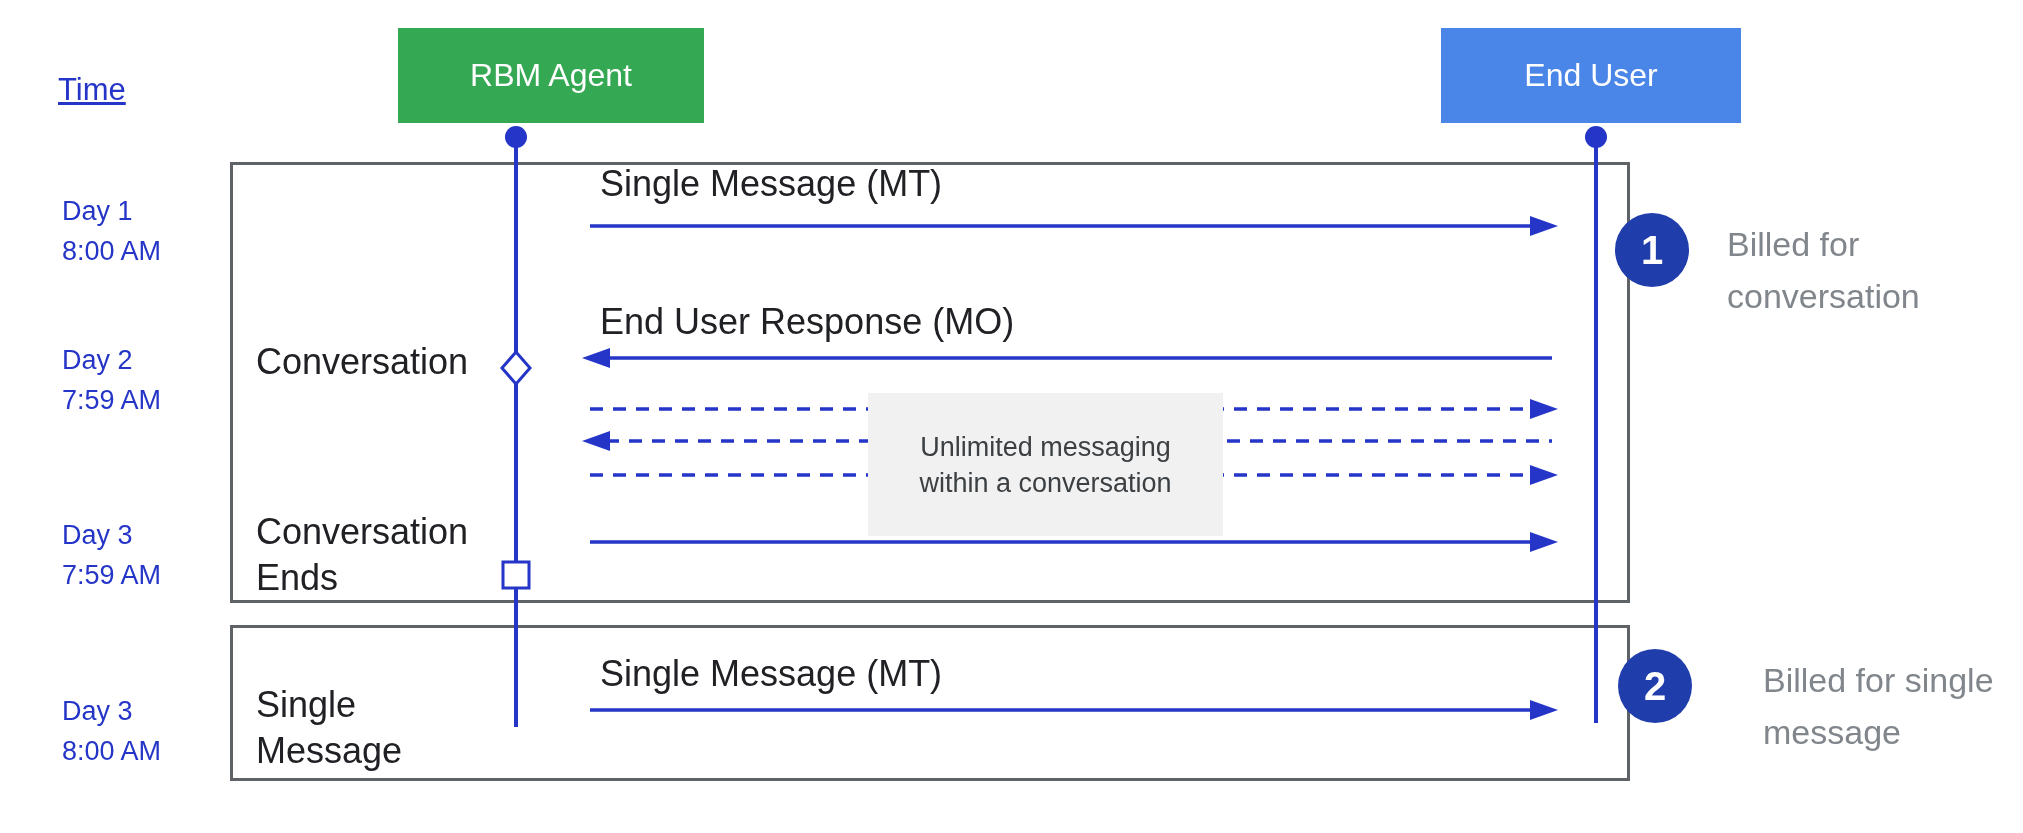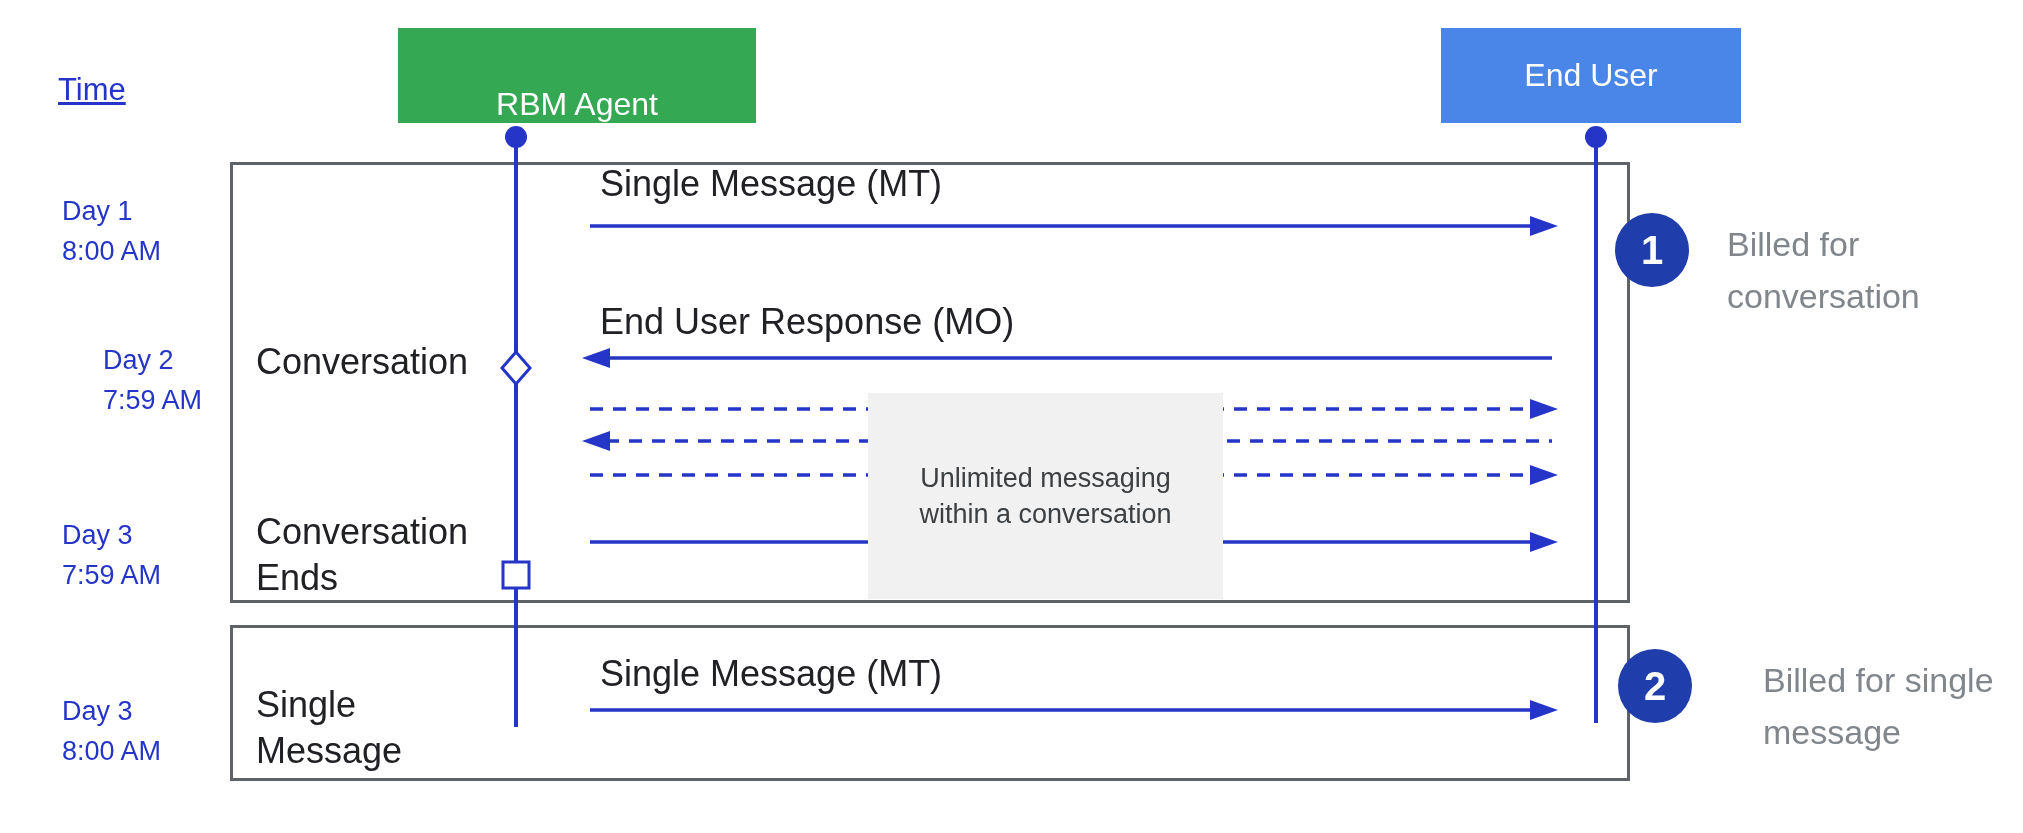--- a/index.html
+++ b/index.html
@@ -16,39 +16,39 @@
   #canvas{
     position:relative;width:2023px;height:833px;background:#ffffff;
     font-family:Liberation Sans, sans-serif;overflow:hidden;padding-left:8px;
   }
   .abs{position:absolute;}
   
   .actor{
     position:absolute;top:28px;height:95px;display:flex;align-items:center;justify-content:center;
     color:#ffffff;font-size:32px;z-index:3;
   }
-  #agent-box{left:398px;width:358px;background:var(--agent_green);align-items:flex-end;}
+  #agent-box{left:398px;width:306px;background:var(--agent_green);}
   #enduser-box{left:1441px;width:300px;background:var(--end_user_blue);}
   
   .time-label{
     left:58px;top:72px;font-size:31px;color:var(--line_blue);
     text-decoration:underline;z-index:3;
   }
   
   .tl{left:62px;width:200px;font-size:27px;line-height:40px;color:var(--line_blue);z-index:3;}
   
   .seq-box{position:absolute;left:230px;width:1400px;border:3px solid var(--border_gray);box-sizing:border-box;background:transparent;z-index:1;}
   #conv-box{top:162px;height:441px;}
   #single-box{top:625px;height:156px;}
   
   .blk{font-size:36px;line-height:46px;color:var(--label_black);z-index:3;}
   .msg{font-size:36px;line-height:46px;color:var(--label_black);z-index:3;white-space:nowrap;}
   
   #note-box{
-    left:868px;top:393px;width:355px;height:206px;background:var(--note_bg);
+    left:868px;top:393px;width:355px;height:143px;background:var(--note_bg);
     display:flex;flex-direction:column;align-items:center;justify-content:center;
     font-size:27px;line-height:36px;color:#3c4043;text-align:center;z-index:3;
   }
   
   .badge{
     position:absolute;width:74px;height:74px;border-radius:50%;background:var(--badge_blue);
     color:#ffffff;font-size:40px;font-weight:bold;display:flex;align-items:center;justify-content:center;
     z-index:4;
   }
   
@@ -76,21 +76,21 @@
     <span>End User</span>
   </div>
 
   <div class="seq-box" id="conv-box"></div>
   <div class="seq-box" id="single-box"></div>
 
   <div class="abs tl" style="top:191px;">
     <div>Day 1</div>
     <div>8:00 AM</div>
   </div>
-  <div class="abs tl" style="top:340px;margin-left:41px;">
+  <div class="abs tl" style="top:340px;">
     <div>Day 2</div>
     <div>7:59 AM</div>
   </div>
   <div class="abs tl" style="top:515px;">
     <div>Day 3</div>
     <div>7:59 AM</div>
   </div>
   <div class="abs tl" style="top:691px;">
     <div>Day 3</div>
     <div>8:00 AM</div>

